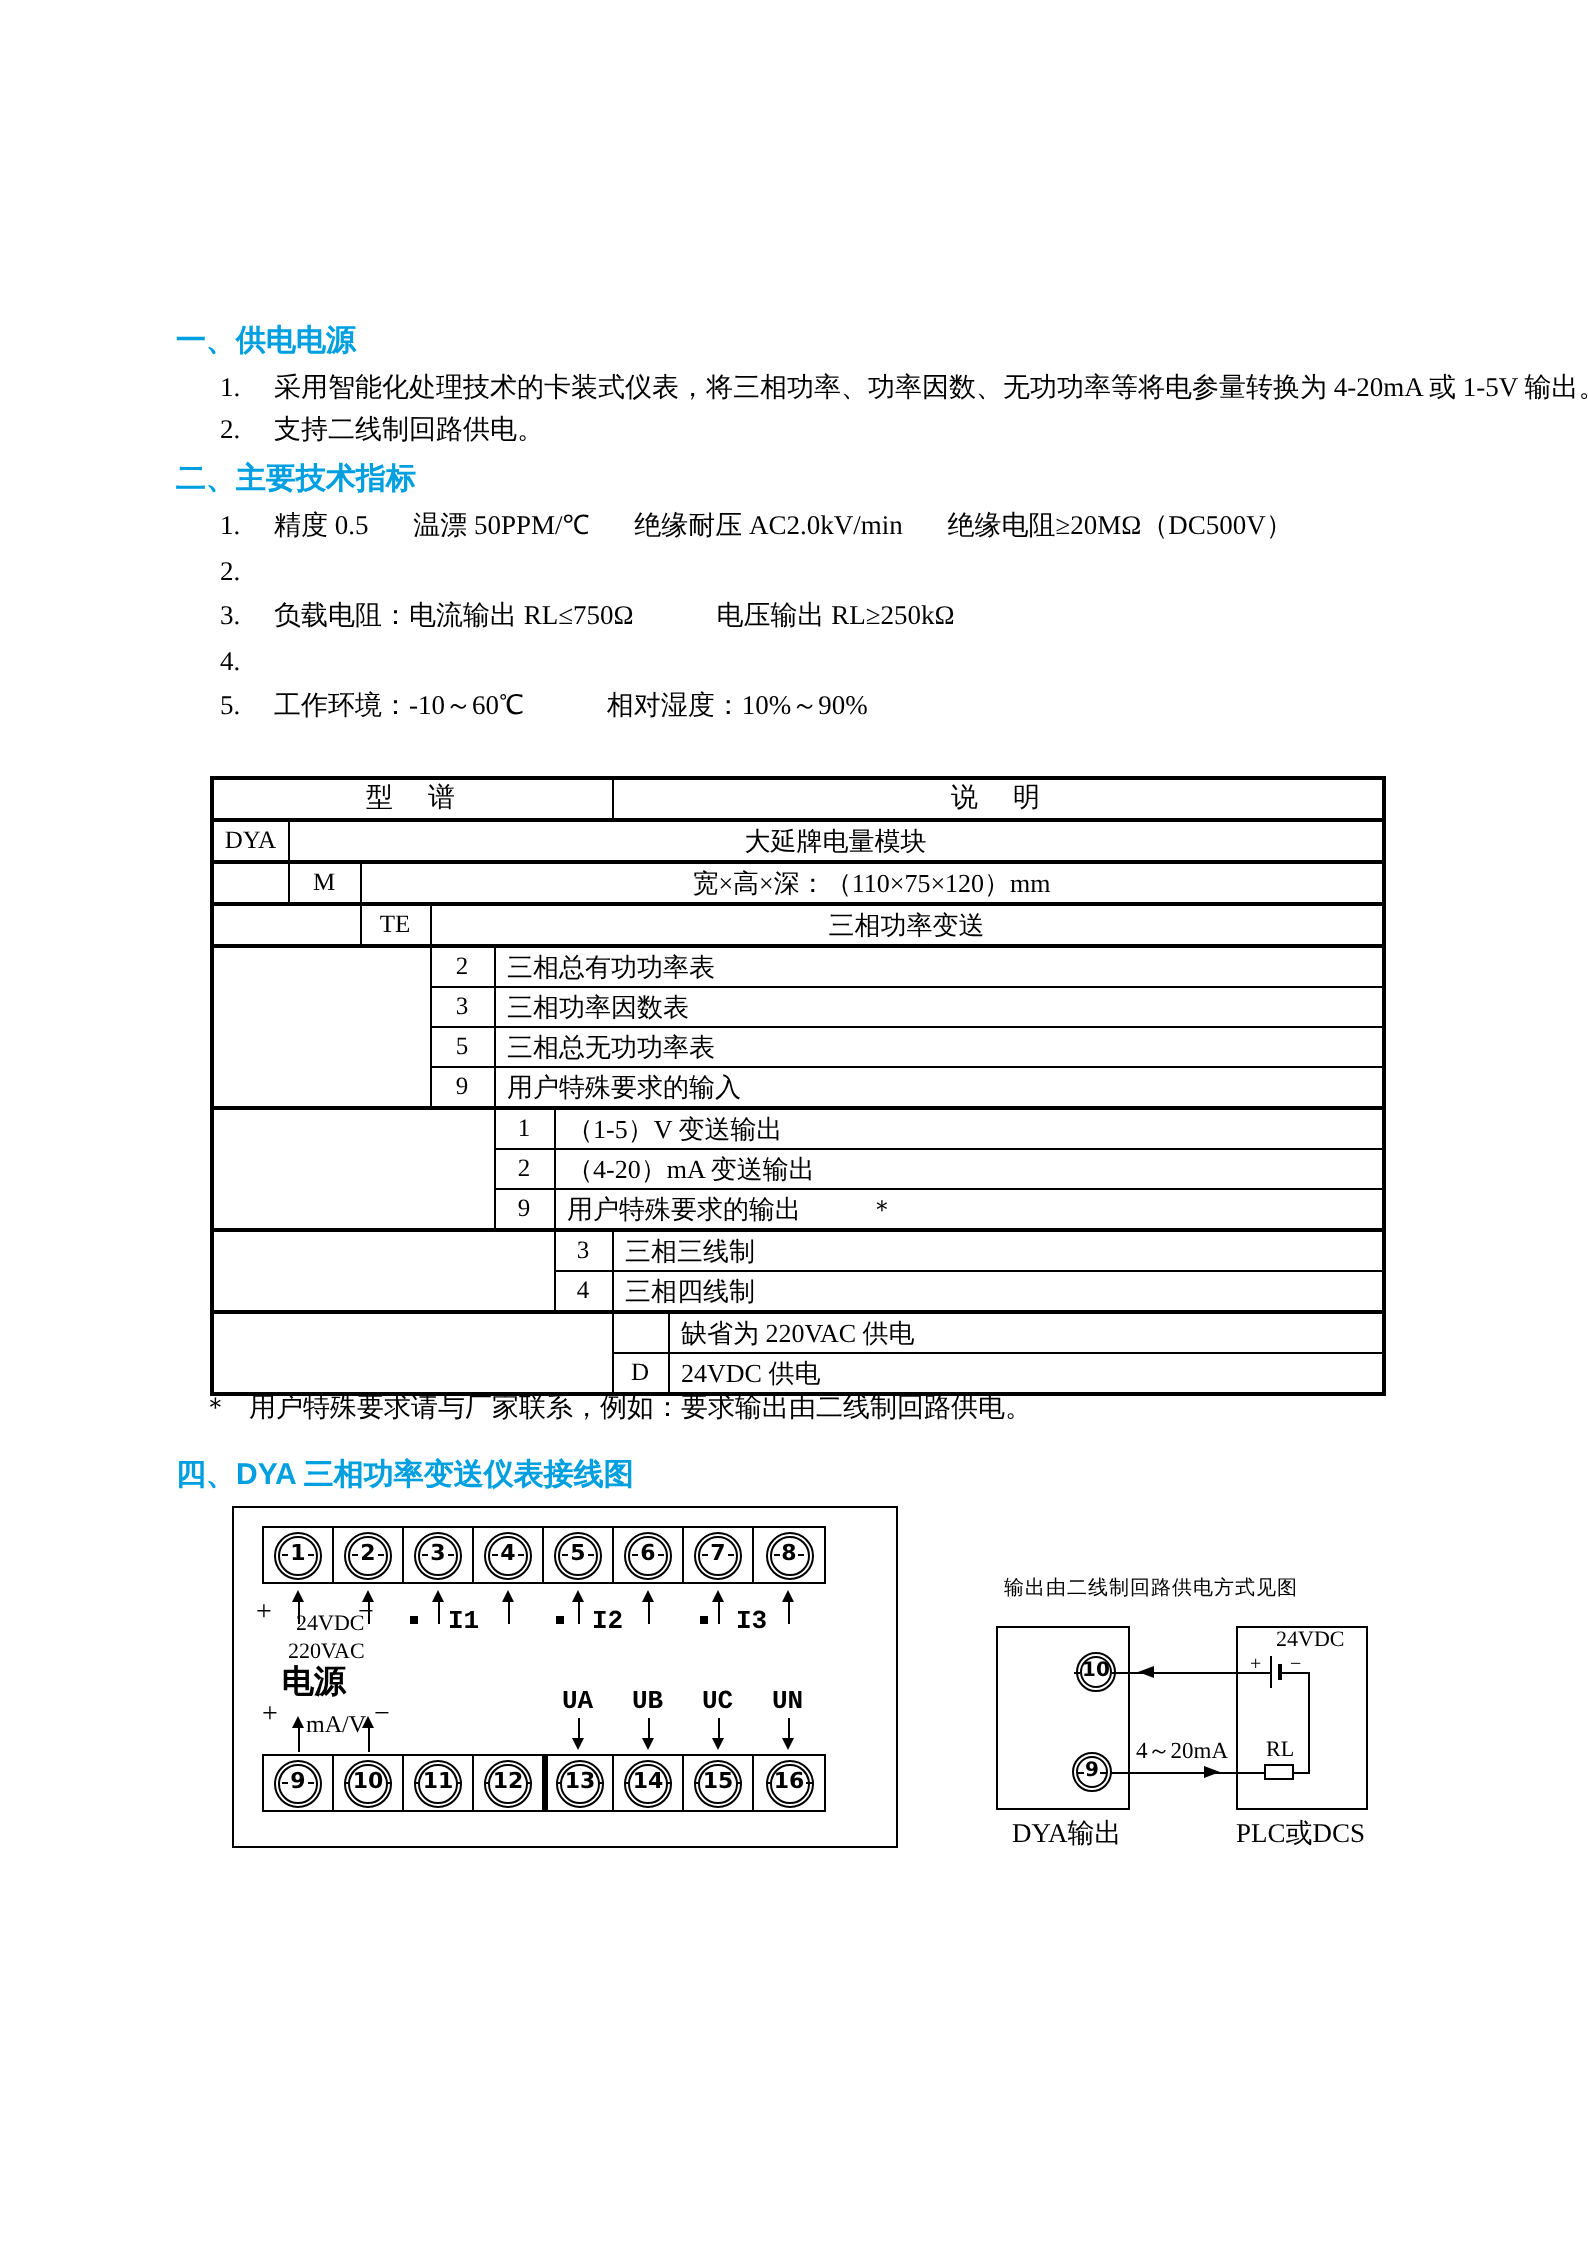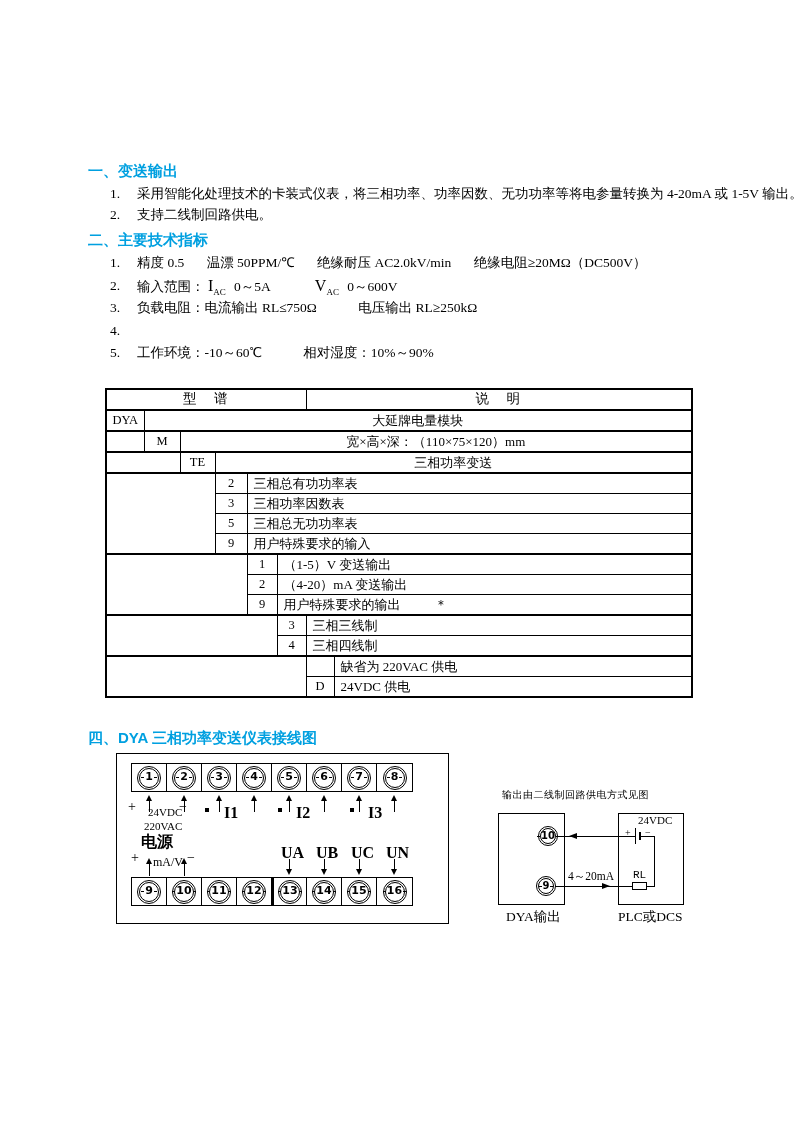--- a/index.html
+++ b/index.html
@@ -49,21 +49,21 @@
   .tn::before{margin-right:1px;}
   .tn::after{margin-left:1px;}
   .aup,.adn{position:absolute;width:0;border-left:1px solid #000;}
   .aup::before{content:"";position:absolute;left:-4px;top:-6px;width:0;height:0;
                border:3.5px solid transparent;border-bottom:6px solid #000;}
   .adn::after{content:"";position:absolute;left:-4px;bottom:-6px;width:0;height:0;
               border:3.5px solid transparent;border-top:6px solid #000;}
   .dlab{position:absolute;white-space:nowrap;}
   .sm{font-size:11px;}
   .pm{font-size:14px;}
-  .blab{font-family:Liberation Serif, serif;font-weight:bold;font-size:16px;}
+  .blab{font-family:Liberation Mono, monospace;font-weight:bold;font-size:13px;}
   .sqdot{position:absolute;width:4px;height:4px;background:#000;}
   
   #diag2{position:absolute;left:490px;top:780px;width:225px;height:150px;}
   .d2t{position:absolute;left:12px;top:8px;font-size:10px;letter-spacing:0.5px;white-space:nowrap;}
   .lbox,.rbox{position:absolute;top:33px;height:90px;border:1px solid #000;}
   .lbox{left:8px;width:65px;}
   .rbox{left:128px;width:64px;}
   .tc2{box-sizing:border-box;position:absolute;width:20px;height:20px;border:1px solid #000;
        border-radius:50%;display:flex;align-items:center;justify-content:center;
        font-family:"DejaVu Sans",sans-serif;font-weight:bold;font-size:10px;}
@@ -73,21 +73,21 @@
   .arrL{position:absolute;width:0;height:0;border:3.5px solid transparent;border-right:8px solid #000;}
   .arrR{position:absolute;width:0;height:0;border:3.5px solid transparent;border-left:8px solid #000;}
   .res{position:absolute;box-sizing:border-box;border:1px solid #000;background:#fff;}
 </style>
 </head>
 <body>
 
 <div id="page">
 
 
-  <div class="h" style="top:161px;">一、变送输出</div>
+  <div class="h" style="top:161px;">一、供电电源</div>
   <div id="s1list" class="list" style="top:183px;">
     <div class="li">
       <span class="num">1.</span>
       <span class="txt">采用智能化处理技术的卡装式仪表，将三相功率、功率因数、无功功率等将电参量转换为 4-20mA 或 1-5V 输出。</span>
     </div>
     <div class="li">
       <span class="num">2.</span>
       <span class="txt">支持二线制回路供电。</span>
     </div>
   </div>
@@ -98,28 +98,20 @@
       <span class="num">1.</span>
       <span class="txt">
         <span>精度 0.5</span><span class="gap"></span>
         <span>温漂 50PPM/℃</span><span class="gap"></span>
         <span>绝缘耐压 AC2.0kV/min</span><span class="gap"></span>
         <span>绝缘电阻≥20MΩ（DC500V）</span>
       </span>
     </div>
     <div class="li">
       <span class="num">2.</span>
-      <span class="txt">
-        <span>输入范围：</span>
-        <span class="sym">I</span><sub>AC</sub>
-        <span class="val">0～5A</span>
-        <span class="gap2"></span>
-        <span class="sym">V</span><sub>AC</sub>
-        <span class="val">0～600V</span>
-      </span>
     </div>
     <div class="li">
       <span class="num">3.</span>
       <span class="txt">
         <span>负载电阻：电流输出 RL≤750Ω</span><span class="gap2"></span>
         <span>电压输出 RL≥250kΩ</span>
       </span>
     </div>
     <div class="li">
       <span class="num">4.</span>
@@ -209,20 +201,23 @@
       <td class="c"></td>
       <td class="d">缺省为 220VAC 供电</td>
     </tr>
     <tr>
       <td class="c">D</td>
       <td class="d">24VDC 供电</td>
     </tr>
     </tbody>
   </table>
 
+  <div id="note">
+    <span>＊</span><span class="ntext">用户特殊要求请与厂家联系，例如：要求输出由二线制回路供电。</span>
+  </div>
 
   <div class="h" style="top:728px;">四、DYA 三相功率变送仪表接线图</div>
 
   <div id="diag1">
     <div id="strip-top" class="strip">
       <div class="cell">
           <div class="tc">
             <span class="tn">1</span>
           </div>
         </div>
@@ -360,21 +355,21 @@
     <span class="dlab" style="left:135px;top:46px;font-size:10px;">+</span>
     <div class="vl" style="left:145px;top:48px;height:16px;"></div>
     <div class="vl" style="left:149px;top:52px;height:8px;width:2px;"></div>
     <span class="dlab" style="left:155px;top:46px;font-size:10px;">−</span>
 
     <div class="hl" style="left:67px;top:56px;width:78px;"></div>
     <div class="hl" style="left:151px;top:56px;width:13px;"></div>
     <div class="vl" style="left:164px;top:56px;height:51px;"></div>
     <div class="arrL" style="left:76px;top:53px;"></div>
 
-    <span class="dlab" style="left:143px;top:88px;font-size:11px;font-family:Liberation Mono, monospace;">RL</span>
+    <span class="dlab" style="left:143px;top:88px;font-size:11px;">RL</span>
     <div class="hl" style="left:65px;top:106px;width:77px;"></div>
     <div class="res" style="left:142px;top:102px;width:15px;height:8px;"></div>
     <div class="hl" style="left:157px;top:106px;width:8px;"></div>
     <div class="arrR" style="left:112px;top:103px;"></div>
     <span class="dlab" style="left:78px;top:89px;font-size:11.5px;">4～20mA</span>
 
     <span class="dlab" style="left:16px;top:128px;font-size:13.5px;">DYA输出</span>
     <span class="dlab" style="left:128px;top:128px;font-size:13.5px;">PLC或DCS</span>
   </div>
 

